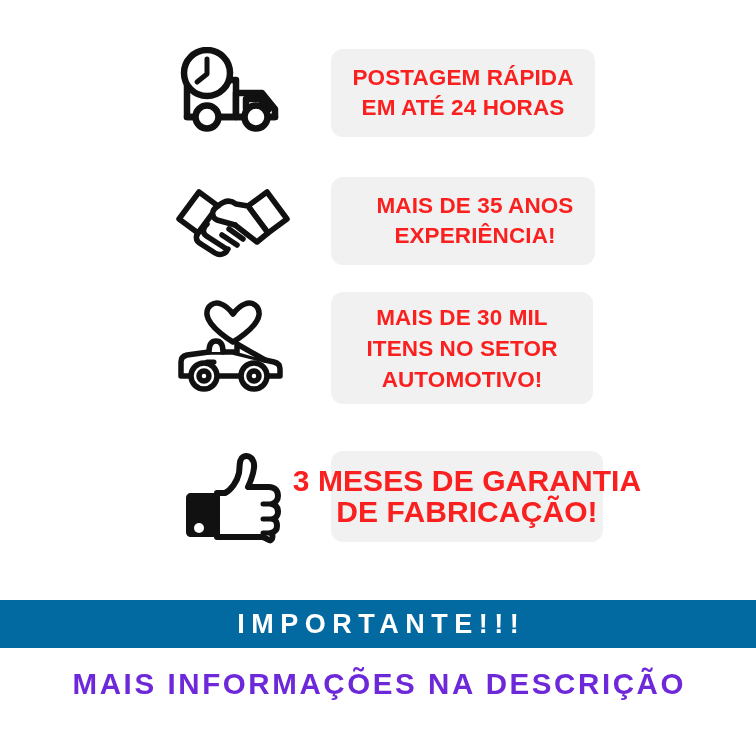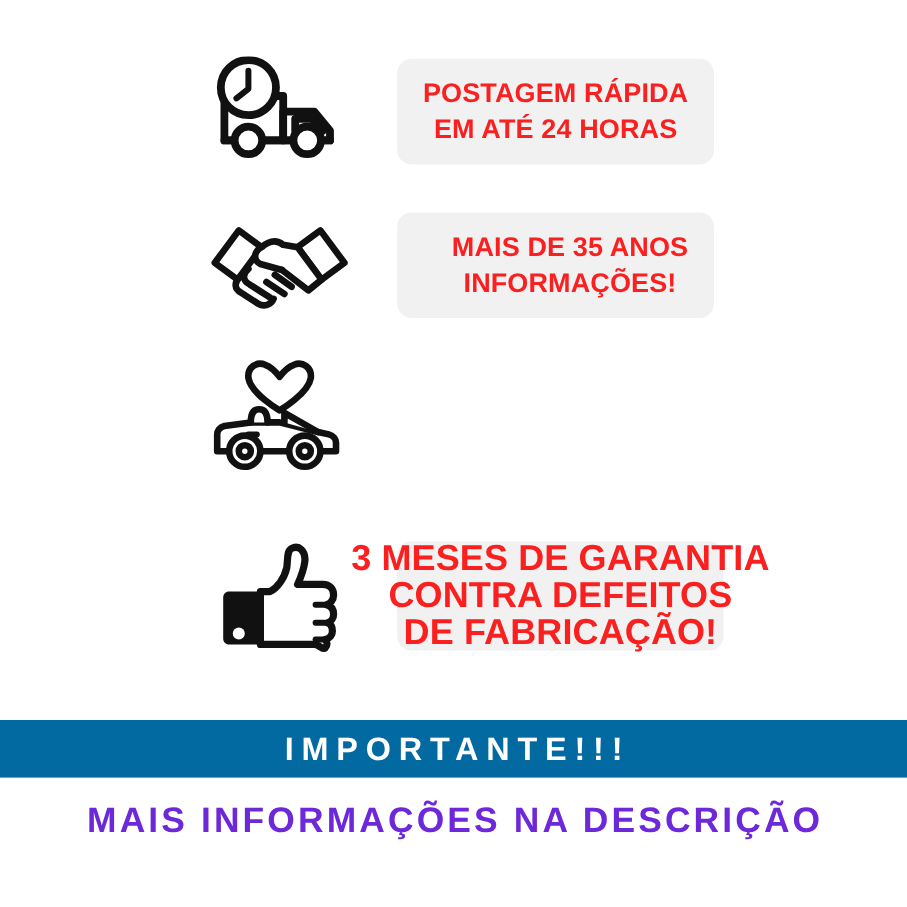--- a/index.html
+++ b/index.html
@@ -162,21 +162,21 @@
           <path d="M45 27 C38 31, 38 38, 44 41 L62 46" fill="#fff"></path>
 
           <path d="M27 52 C22 56, 22 62, 28 65 L42 74 C47 77, 53 75, 55 70" fill="#fff"></path>
           <path d="M34 45 C29 49, 29 55, 35 58 L52 69" fill="#fff"></path>
           <path d="M56 50 L70 60"></path>
           <path d="M49 56 L64 66"></path>
         </svg>
       </div>
       <div class="benefit-pill">
         <span class="pill-line">MAIS DE 35 ANOS</span>
-        <span class="pill-line">INFORMAÇÕES!</span>
+        <span class="pill-line">EXPERIÊNCIA!</span>
       </div>
     </div>
 
     <div class="benefit-row" id="row-2">
       <div class="benefit-icon">
         <svg width="120" height="100" viewBox="0 0 120 100" fill="none" stroke="#111111" stroke-width="5.5" stroke-linecap="round" stroke-linejoin="round">
 
           <path d="M60 44 C60 44, 36 30, 34 17 C33 8, 41 3, 48 6 C54 8, 60 16, 60 16 C60 16, 66 8, 72 6 C79 3, 87 8, 86 17 C84 30, 60 44, 60 44 Z" fill="#fff"></path>
 
           <path d="M8 64 C8 61, 10 58, 14 57 L36 54 L60 54 L92 62 L101 64 C105 65, 107 68, 107 71 L107 78 L8 78 Z" fill="#fff"></path>
@@ -185,39 +185,43 @@
           <path d="M64 54 L64 46 L92 62" fill="#fff"></path>
 
           <path d="M34 64 L41 64" stroke-width="5"></path>
 
           <circle cx="31" cy="78" r="13" fill="#fff"></circle>
           <circle cx="31" cy="78" r="5" fill="#fff"></circle>
           <circle cx="81" cy="78" r="13" fill="#fff"></circle>
           <circle cx="81" cy="78" r="5" fill="#fff"></circle>
         </svg>
       </div>
+      <div class="benefit-pill">
+        <span class="pill-line">MAIS DE 30 MIL</span>
+        <span class="pill-line">ITENS NO SETOR</span>
+        <span class="pill-line">AUTOMOTIVO!</span>
+      </div>
     </div>
 
     <div class="benefit-row" id="row-3">
       <div class="benefit-icon">
         <svg width="112" height="96" viewBox="0 0 112 96" fill="none" stroke="#111111" stroke-width="6" stroke-linecap="round" stroke-linejoin="round">
 
           <path d="M14 45 L40 45 L40 89 L14 89 C11 89, 9 87, 9 84 L9 50 C9 47, 11 45, 14 45 Z" fill="#111111" stroke="none"></path>
           <circle cx="22" cy="80" r="5" fill="#ffffff" stroke="none"></circle>
 
           <path d="M40 45 L48 45 C54 42, 60 34, 62 25 C63 17, 62 11, 66 9 C72 6, 78 11, 77 20 C76 28, 71 39, 71 39 L92 39 C98 39, 101 43, 101 48 C101 52, 98 55, 95 56 C99 57, 101 60, 101 64 C101 67, 99 70, 96 71 C99 72, 100 75, 100 78 C100 81, 98 84, 94 85 C96 87, 96 90, 94 92 C92 94, 89 89, 85 89 L40 89 Z" fill="#ffffff"></path>
 
           <path d="M95 56 L86 56" stroke-width="5"></path>
           <path d="M96 71 L86 71" stroke-width="5"></path>
           <path d="M94 85 L86 85" stroke-width="5"></path>
         </svg>
       </div>
       <div class="benefit-pill">
         <span class="pill-line">3 MESES DE GARANTIA</span>
-        <span class="pill-line">CONTRA DEFEITOS</span>
         <span class="pill-line">DE FABRICAÇÃO!</span>
       </div>
     </div>
 
   </div>
 
   <div class="important-banner">
     <span class="important-banner-text">IMPORTANTE!!!</span>
   </div>
 

